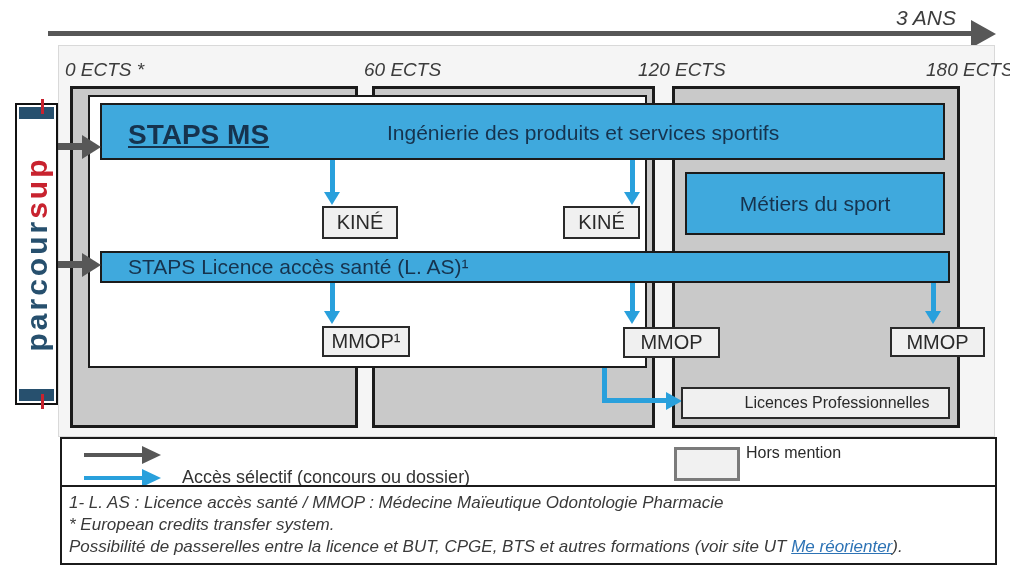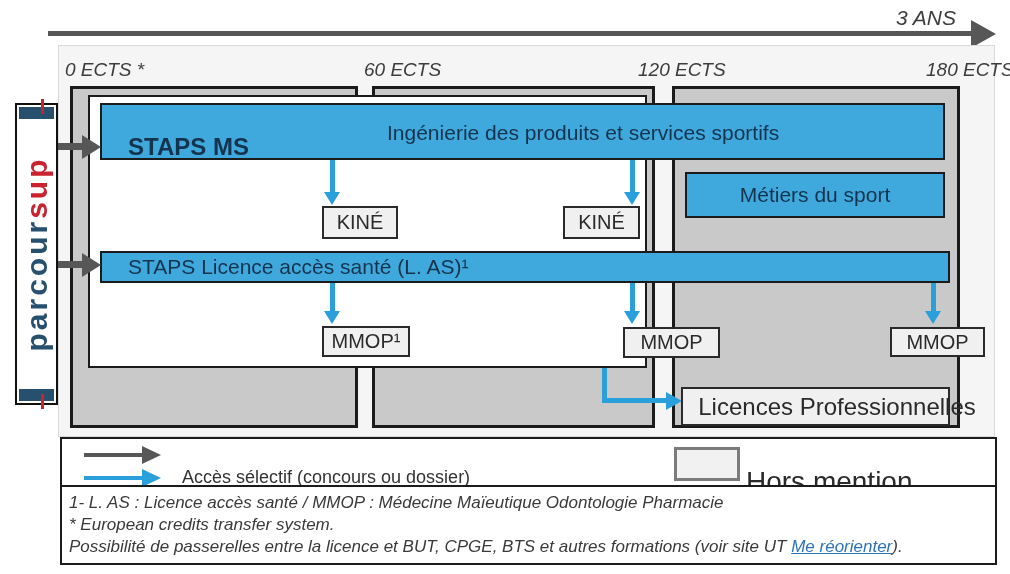--- a/index.html
+++ b/index.html
@@ -32,37 +32,37 @@
   .block-1 { left: 70px;  width: 288px; }
   .block-2 { left: 372px; width: 283px; }
   .block-3 { left: 672px; width: 288px; }
 
   .white-box { left: 88px; top: 95px; width: 559px; height: 273px;
                background: #ffffff; border: 2px solid #1b1b1b; }
 
   
   .bluebar { background: #3fa9dd; border: 2px solid #1b1b1b; color: #16334e; }
   .bar1 { left: 100px; top: 103px; width: 845px; height: 57px; }
-  .bar1-left  { position: absolute; left: 26px; top: 28px; font-size: 24px; font-weight: 600; }
+  .bar1-left  { position: absolute; left: 26px; top: 14px; font-size: 28px; font-weight: 600; text-decoration: underline; }
   .bar1-right { position: absolute; left: 285px; top: 16px; font-size: 21px; }
   .bar2 { left: 100px; top: 251px; width: 850px; height: 32px; }
   .bar2-label { position: absolute; left: 26px; top: 2px; font-size: 21px; }
-  .metiers { left: 685px; top: 172px; width: 260px; height: 46px;
+  .metiers { left: 685px; top: 172px; width: 260px; height: 63px;
              display: flex; align-items: center; justify-content: center; font-size: 21px; }
 
   
   .obox { background: #f0f0f0; border: 2px solid #2a2a2a; color: #2a2a2a;
           display: flex; align-items: center; justify-content: center;
           font-size: 20px; white-space: nowrap; }
   .kine1 { left: 322px; top: 206px; width: 76px;  height: 33px; }
   .kine2 { left: 563px; top: 206px; width: 77px;  height: 33px; }
   .mmop1 { left: 322px; top: 326px; width: 88px; height: 31px; }
   .mmop2 { left: 623px; top: 327px; width: 97px;  height: 31px; }
   .mmop3 { left: 890px; top: 327px; width: 95px;  height: 30px; }
-  .lp    { left: 681px; top: 387px; width: 269px; height: 39px; font-size: 24px; padding-left: 43px; }
+  .lp    { left: 681px; top: 387px; width: 269px; height: 32px; font-size: 16px; padding-left: 43px; }
 
   
   .bshaft { width: 5px; background: #29a0dc; }
   .bhead-down { width: 0; height: 0; border-top: 13px solid #29a0dc;
                 border-left: 8px solid transparent; border-right: 8px solid transparent; }
   .bhead-right { width: 0; height: 0; border-left: 16px solid #29a0dc;
                  border-top: 9px solid transparent; border-bottom: 9px solid transparent; }
   .a1s { left: 330px; top: 160px; height: 32px; }  .a1h { left: 324px; top: 192px; }
   .a2s { left: 630px; top: 160px; height: 32px; }  .a2h { left: 624px; top: 192px; }
   .a3s { left: 330px; top: 283px; height: 28px; }  .a3h { left: 324px; top: 311px; }
@@ -98,21 +98,21 @@
   .lg-gshaft { position: absolute; left: 22px; top: 14px; width: 58px; height: 4px; background: #575757; }
   .lg-ghead  { position: absolute; left: 80px; top: 7px; width: 0; height: 0;
                border-left: 19px solid #575757; border-top: 9px solid transparent; border-bottom: 9px solid transparent; }
   .lg-bshaft { position: absolute; left: 22px; top: 37px; width: 58px; height: 4px; background: #29a0dc; }
   .lg-bhead  { position: absolute; left: 80px; top: 30px; width: 0; height: 0;
                border-left: 19px solid #29a0dc; border-top: 9px solid transparent; border-bottom: 9px solid transparent; }
   .lg-label { position: absolute; left: 120px; font-size: 18px; color: #333333; white-space: nowrap; }
   .lg-l1 { top: 5px; } .lg-l2 { top: 28px; }
   .hm-swatch { position: absolute; left: 612px; top: 8px; width: 66px; height: 34px;
                background: #f1f1f1; border: 3px solid #7b7b7b; }
-  .hm-label { position: absolute; left: 684px; top: 27px; font-size: 28px; color: #2a2a2a; }
+  .hm-label { position: absolute; left: 684px; top: 5px; font-size: 16px; color: #2a2a2a; }
 
   .foot-box { left: 60px; top: 485px; width: 937px; height: 80px;
               background: #ffffff; border: 2px solid #1b1b1b; }
   .fn { position: absolute; left: 7px; font-size: 17px; font-style: italic; color: #3a3a3a; white-space: nowrap; }
   .fn-1 { top: 6px; } .fn-2 { top: 28px; } .fn-3 { top: 50px; }
   .fn-link { color: #2d73b5; text-decoration: underline; cursor: pointer; }
 </style>
 </head>
 <body>
 

